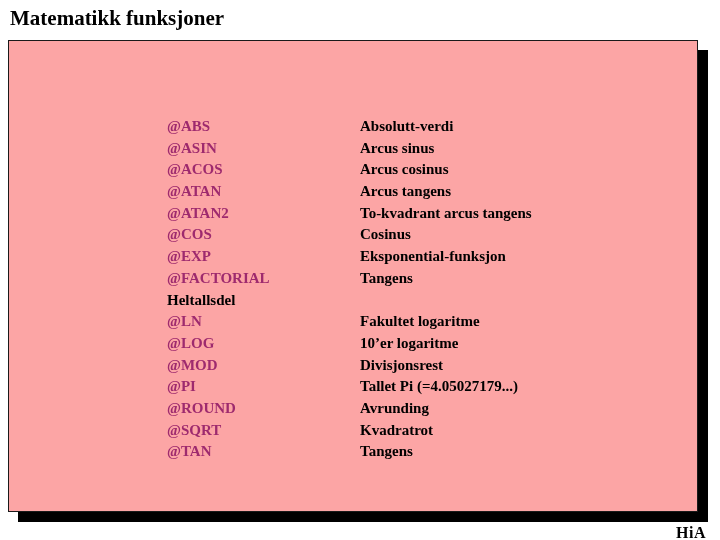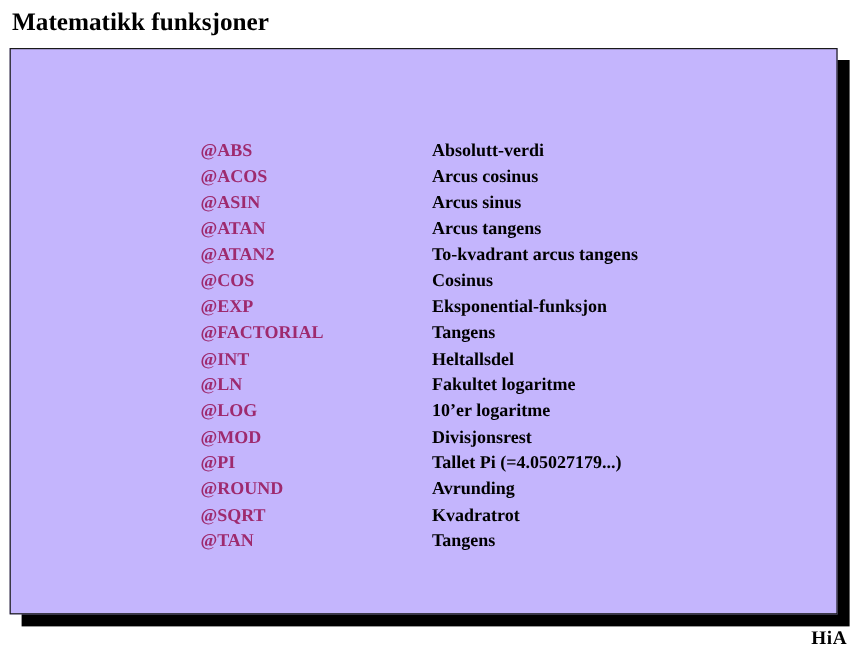--- a/index.html
+++ b/index.html
@@ -25,21 +25,21 @@
     font-weight: bold;
     color: #000000;
     white-space: nowrap;
   }
   .content-panel {
     position: absolute;
     left: 8px;
     top: 40px;
     width: 688px;
     height: 470px;
-    background: #c4b5fd;
+    background: #fca5a5;
     border: 1px solid #1a1a1a;
     box-shadow: 10px 10px 0 #000000;
   }
   .function-list {
     position: absolute;
     left: 158px;
     top: 75px;
     right: 10px;
   }
   .function-row {
@@ -87,26 +87,26 @@
   <div class="slide-title">Matematikk funksjoner</div>
 
   <div class="content-panel">
     <div class="function-list">
 
       <div class="function-row">
         <span class="fn-name">@ABS</span>
         <span class="fn-desc">Absolutt-verdi</span>
       </div>
       <div class="function-row">
+        <span class="fn-name">@ASIN</span>
+        <span class="fn-desc">Arcus sinus</span>
+      </div>
+      <div class="function-row">
         <span class="fn-name">@ACOS</span>
         <span class="fn-desc">Arcus cosinus</span>
-      </div>
-      <div class="function-row">
-        <span class="fn-name">@ASIN</span>
-        <span class="fn-desc">Arcus sinus</span>
       </div>
       <div class="function-row">
         <span class="fn-name">@ATAN</span>
         <span class="fn-desc">Arcus tangens</span>
       </div>
       <div class="function-row">
         <span class="fn-name">@ATAN2</span>
         <span class="fn-desc">To-kvadrant arcus tangens</span>
       </div>
       <div class="function-row">
@@ -115,21 +115,20 @@
       </div>
       <div class="function-row">
         <span class="fn-name">@EXP</span>
         <span class="fn-desc">Eksponential-funksjon</span>
       </div>
       <div class="function-row">
         <span class="fn-name">@FACTORIAL</span>
         <span class="fn-desc">Tangens</span>
       </div>
       <div class="function-row">
-        <span class="fn-name">@INT</span>
         <span class="fn-desc">Heltallsdel</span>
       </div>
       <div class="function-row">
         <span class="fn-name">@LN</span>
         <span class="fn-desc">Fakultet logaritme</span>
       </div>
       <div class="function-row">
         <span class="fn-name">@LOG</span>
         <span class="fn-desc">10’er logaritme</span>
       </div>

